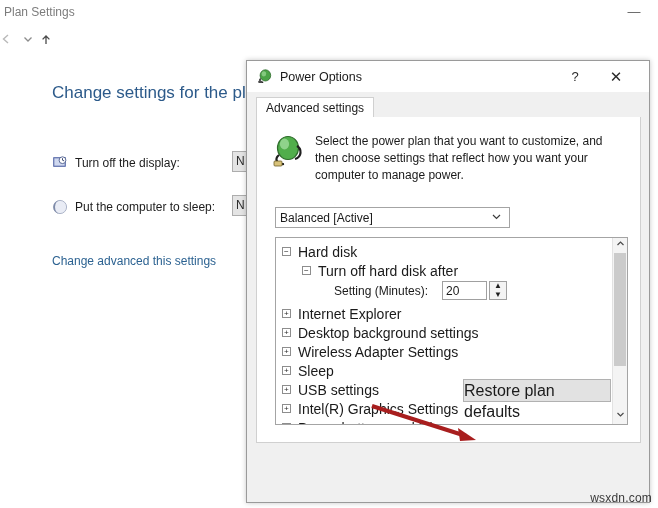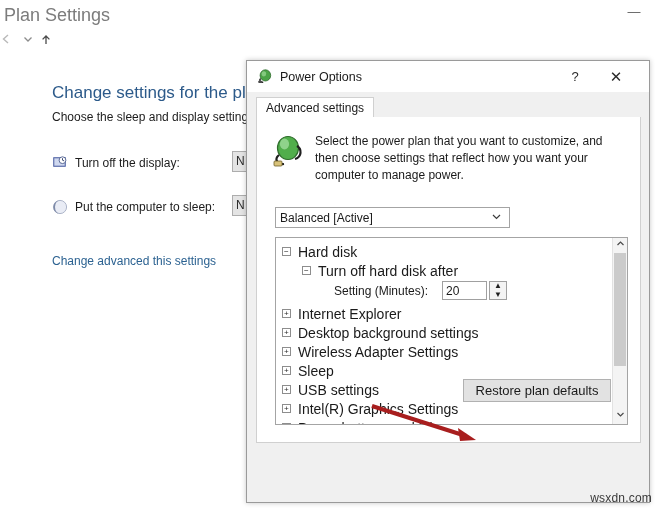--- a/index.html
+++ b/index.html
@@ -28,21 +28,21 @@
   
   #explorer-titlebar {
     position: absolute;
     left: 0; top: 0;
     width: 658px; height: 26px;
     background: #ffffff;
   }
   #explorer-title {
     position: absolute;
     left: 4px; top: 5px;
-    font-size: 18px;
+    font-size: 12px;
     color: #7c7c7c;
     white-space: nowrap;
   }
   #explorer-minimize {
     position: absolute;
     right: 10px; top: 2px;
     width: 28px; height: 20px;
     color: #5a5a5a;
     font-size: 13px;
     line-height: 20px;
@@ -416,22 +416,21 @@
   }
 
   
   #restore-defaults-btn {
     position: absolute;
     left: 206px; top: 262px;
     width: 148px; height: 23px;
     background: #e2e2e2;
     border: 1px solid #b1b1b1;
     box-sizing: border-box;
-    text-align: center;
-    font-size: 13px;
+    font-size: 16px;
     color: #1a1a1a;
     line-height: 21px;
   }
 
   
   #annotation-arrow {
     position: absolute;
     left: 370px; top: 400px;
     width: 120px; height: 50px;
     pointer-events: none;
@@ -501,21 +500,20 @@
       </div>
     </div>
 
     <div id="search-box">
       <div id="search-placeholder">Search Control Panel</div>
     </div>
   </div>
 
   <div id="explorer-content">
     <div id="page-heading">Change settings for the plan</div>
-    <div id="page-subheading">Choose the sleep and display setting</div>
 
     <div class="setting-row-icon" id="row0-icon">
       <svg width="16" height="16" viewBox="0 0 16 16">
         <rect x="1" y="2" width="13" height="10" rx="1" fill="#6f7fb5"></rect>
         <rect x="2.4" y="3.4" width="10.2" height="7.2" fill="#cfd8ef"></rect>
         <circle cx="10.5" cy="5.2" r="3.4" fill="#ffffff" stroke="#4a5a8c" stroke-width="0.9"></circle>
         <path d="M10.5 3.2 L10.5 5.2 L12.2 5.9" stroke="#2b3b66" stroke-width="0.9" fill="none"></path>
       </svg>
     </div>
     <div class="setting-row-label" id="row0-label">Turn off the display:</div>

